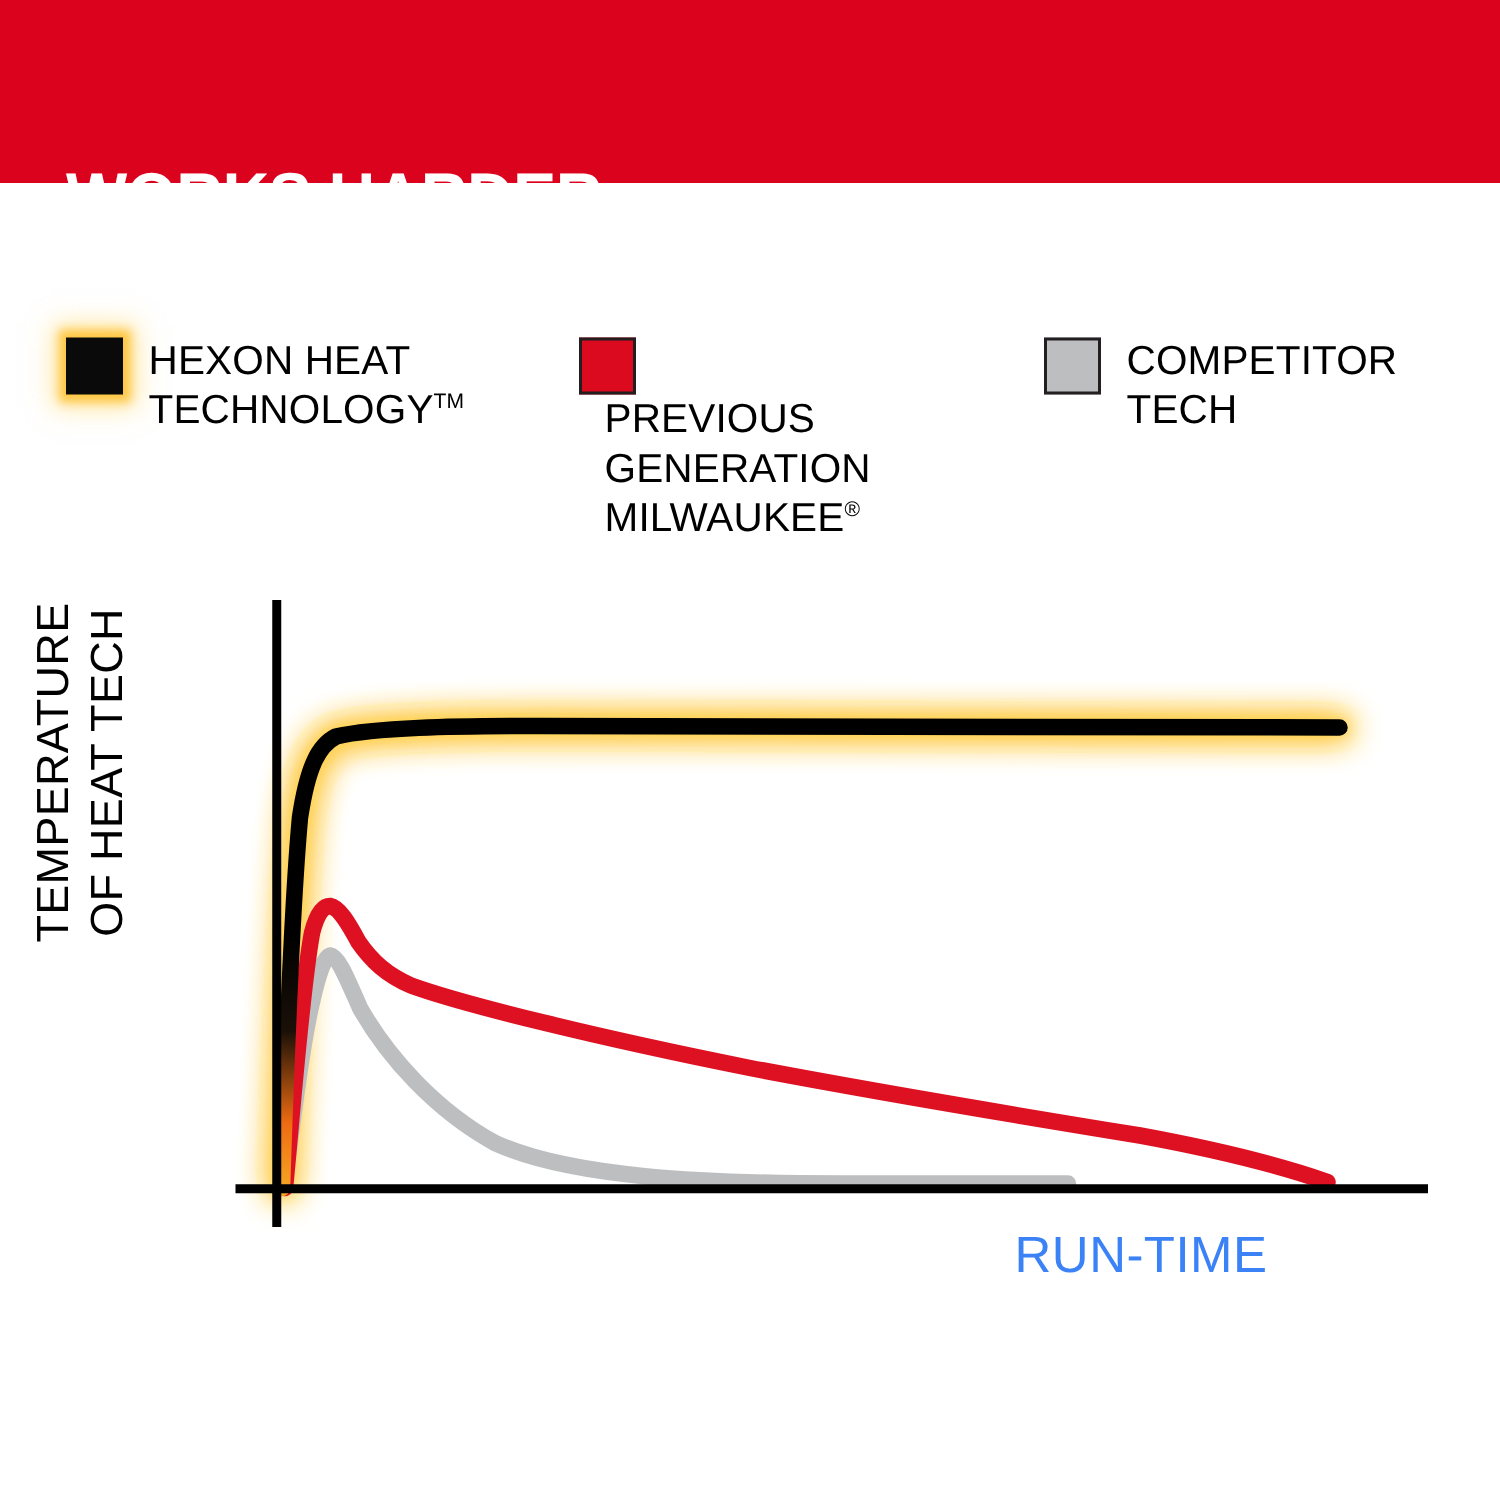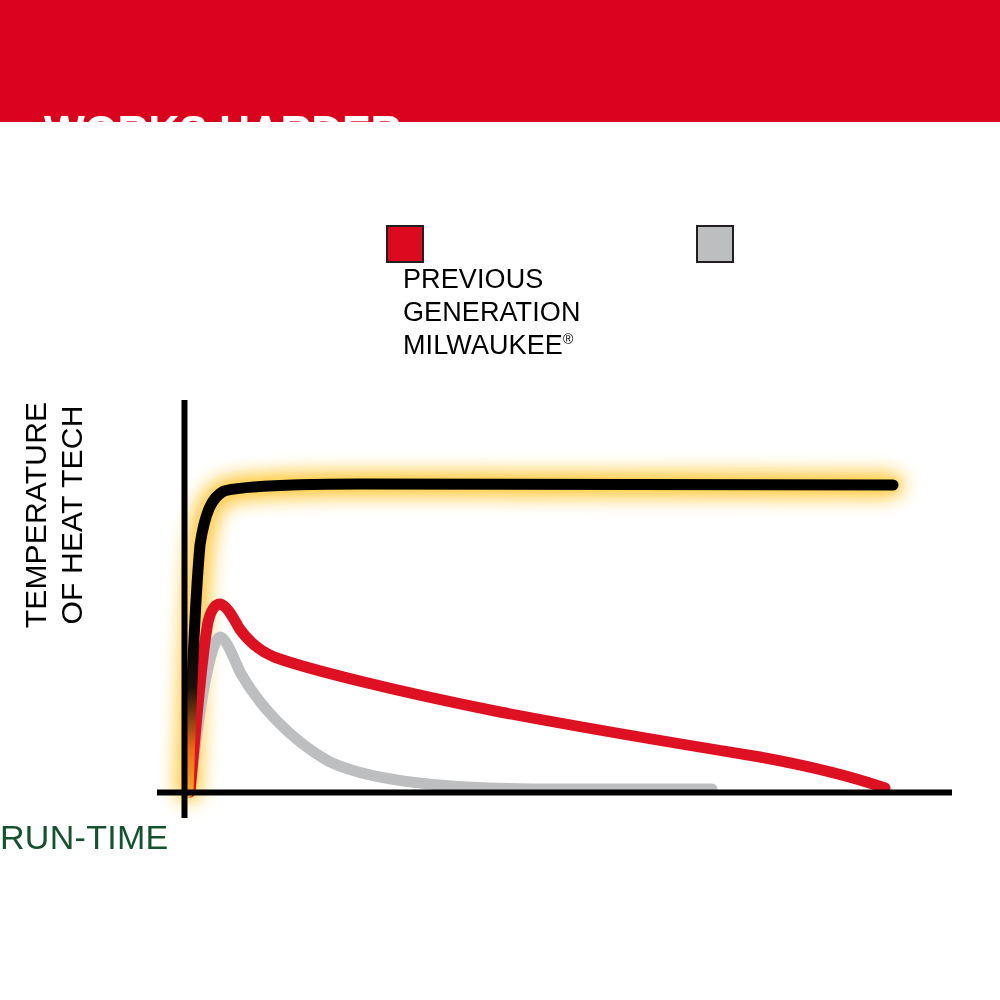--- a/index.html
+++ b/index.html
@@ -123,52 +123,59 @@
     line-height: 36px;
     text-align: center;
     white-space: pre-line;
     letter-spacing: 0.2px;
   }
   #xlabel {
     position: absolute;
     left: 0;
     top: 818px;
     width: 871px;
-    text-align: left;
-    color: #14532d;
+    text-align: right;
+    color: #3b82f6;
     font-family: "Liberation Sans", sans-serif;
     font-size: 34px;
     letter-spacing: 0.3px;
     padding-right: 26px;
   }
 </style>
 </head>
 <body>
 
 <div id="page">
 
   <div id="banner">
     <div id="banner-title">
       <span class="ln">WORKS HARDER</span>
       
     </div>
   </div>
 
   <div id="legend">
 
+    <div class="legend-item li0">
+      <span class="swatch black"></span>
+      <span class="legend-label"><span>HEXON HEAT
+TECHNOLOGY</span><sup>TM</sup></span>
+    </div>
 
     <div class="legend-item li1">
       <span class="swatch red"></span>
       <span class="legend-label"><span>PREVIOUS
 GENERATION
 MILWAUKEE</span><sup>®</sup></span>
     </div>
 
     <div class="legend-item li2">
       <span class="swatch gray"></span>
+      <span class="legend-label"><span>COMPETITOR
+TECH</span></span>
     </div>
 
   </div>
 
   <div id="chart">
     <svg width="1000" height="1000" viewBox="0 0 1000 1000">
       <defs>
         <filter id="glowBig" x="-40%" y="-200%" width="180%" height="500%">
           <feGaussianBlur stdDeviation="11" result="b1"></feGaussianBlur>
           <feFlood flood-color="#FFC333" flood-opacity="1" result="c1"></feFlood>

